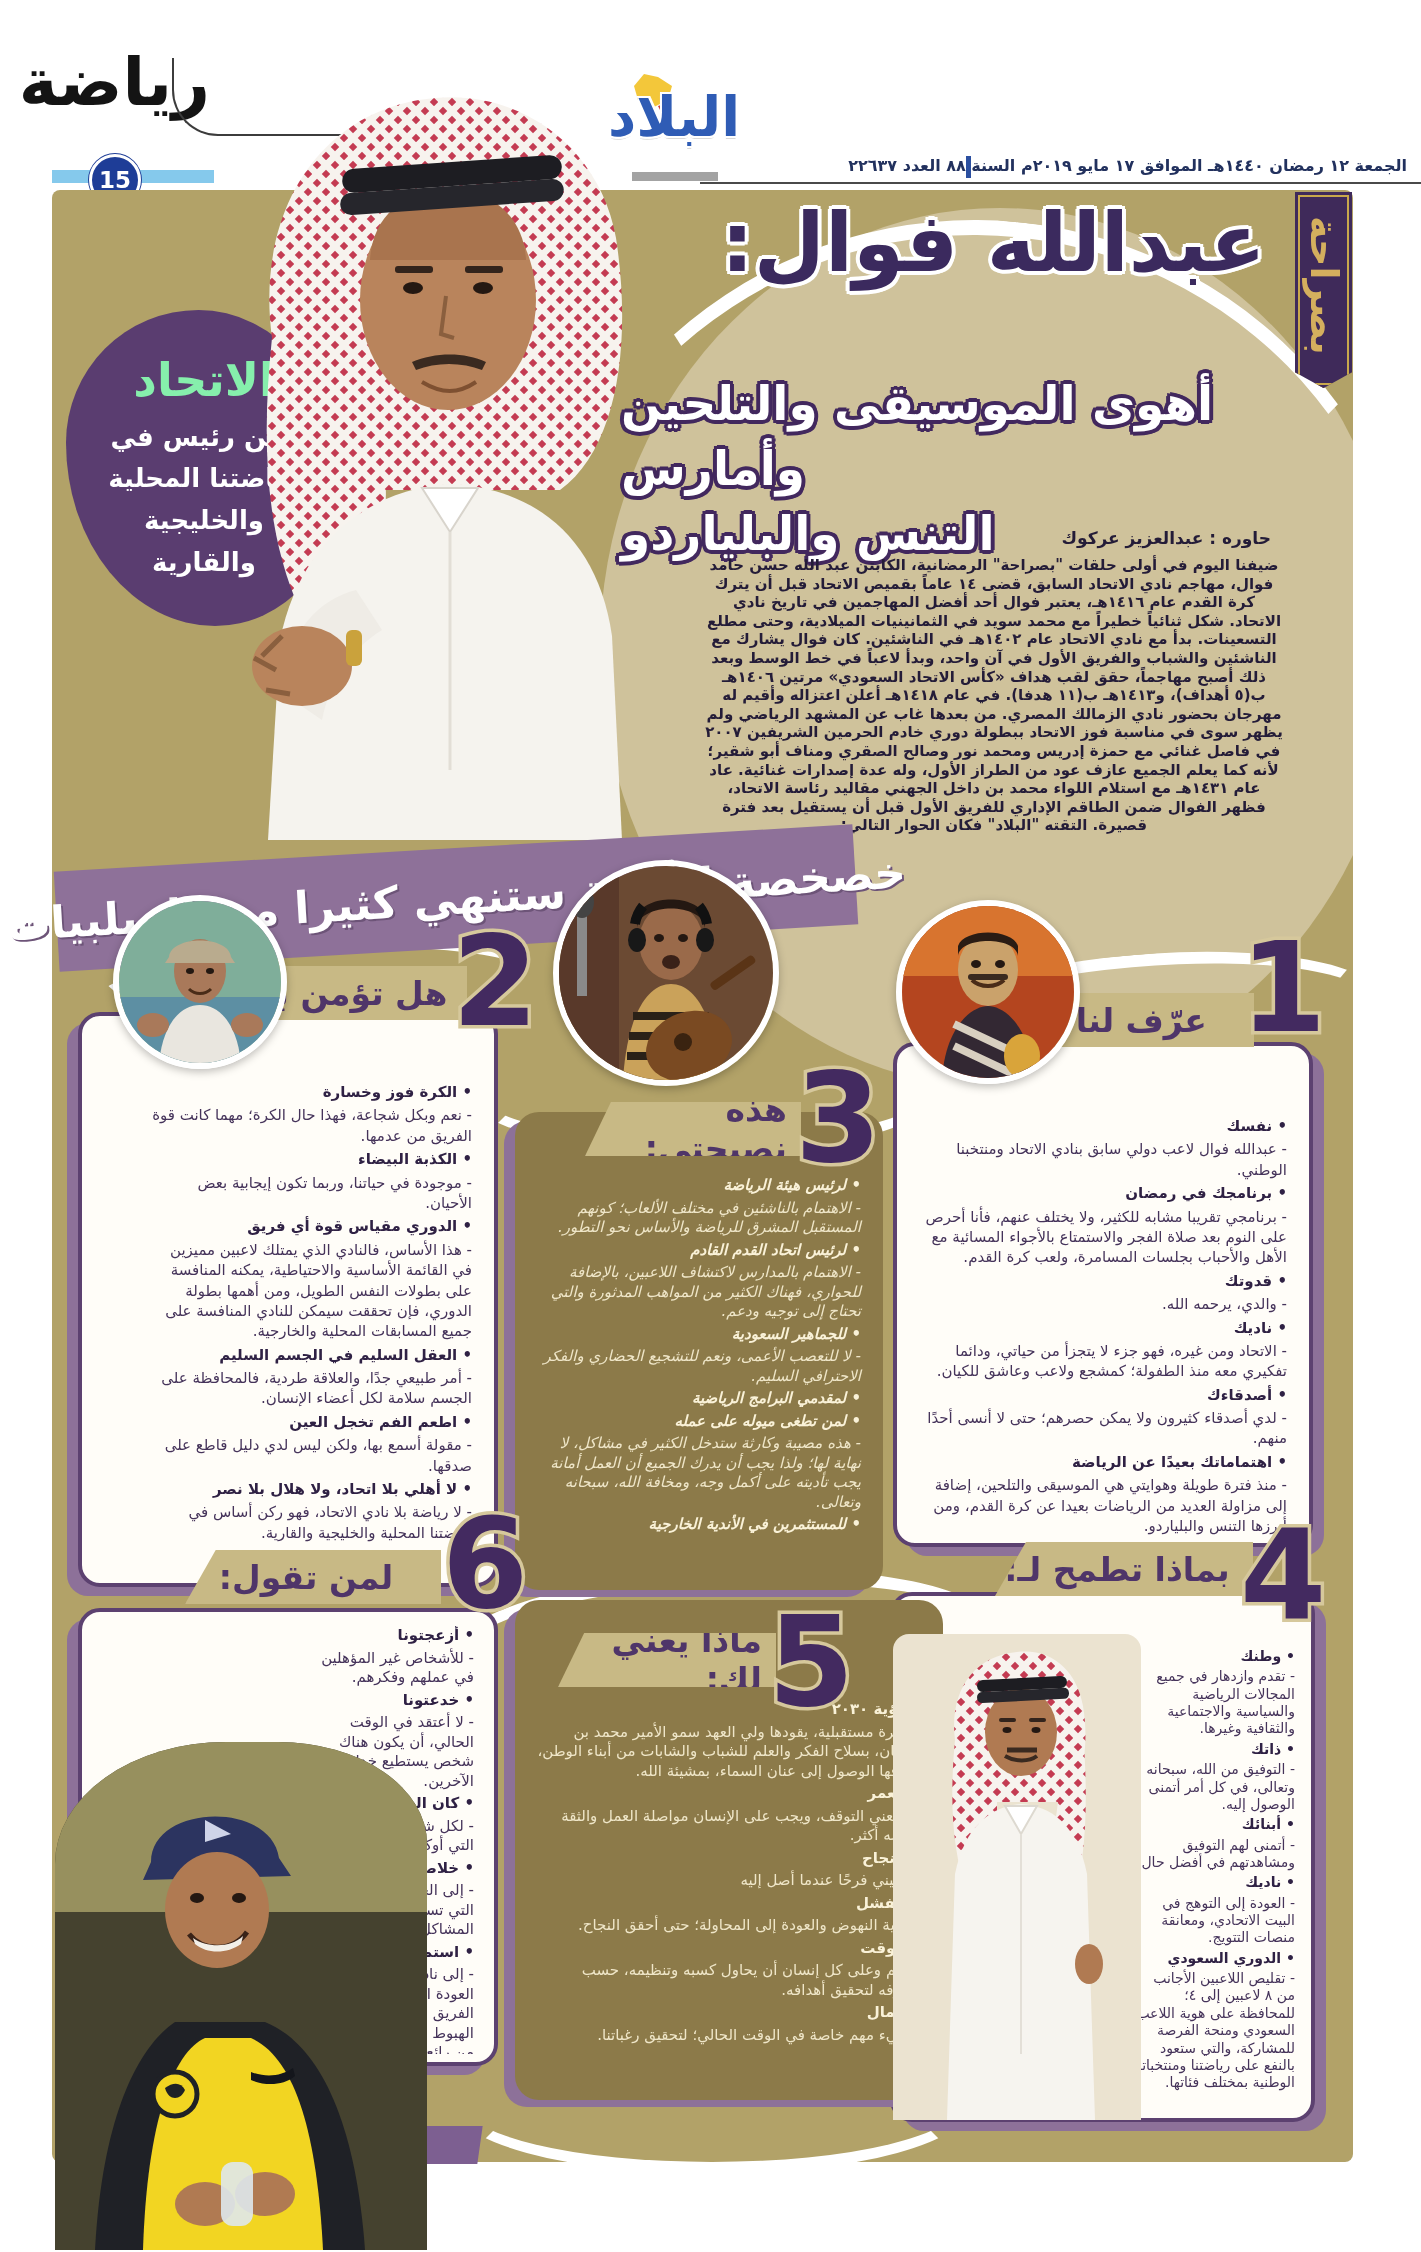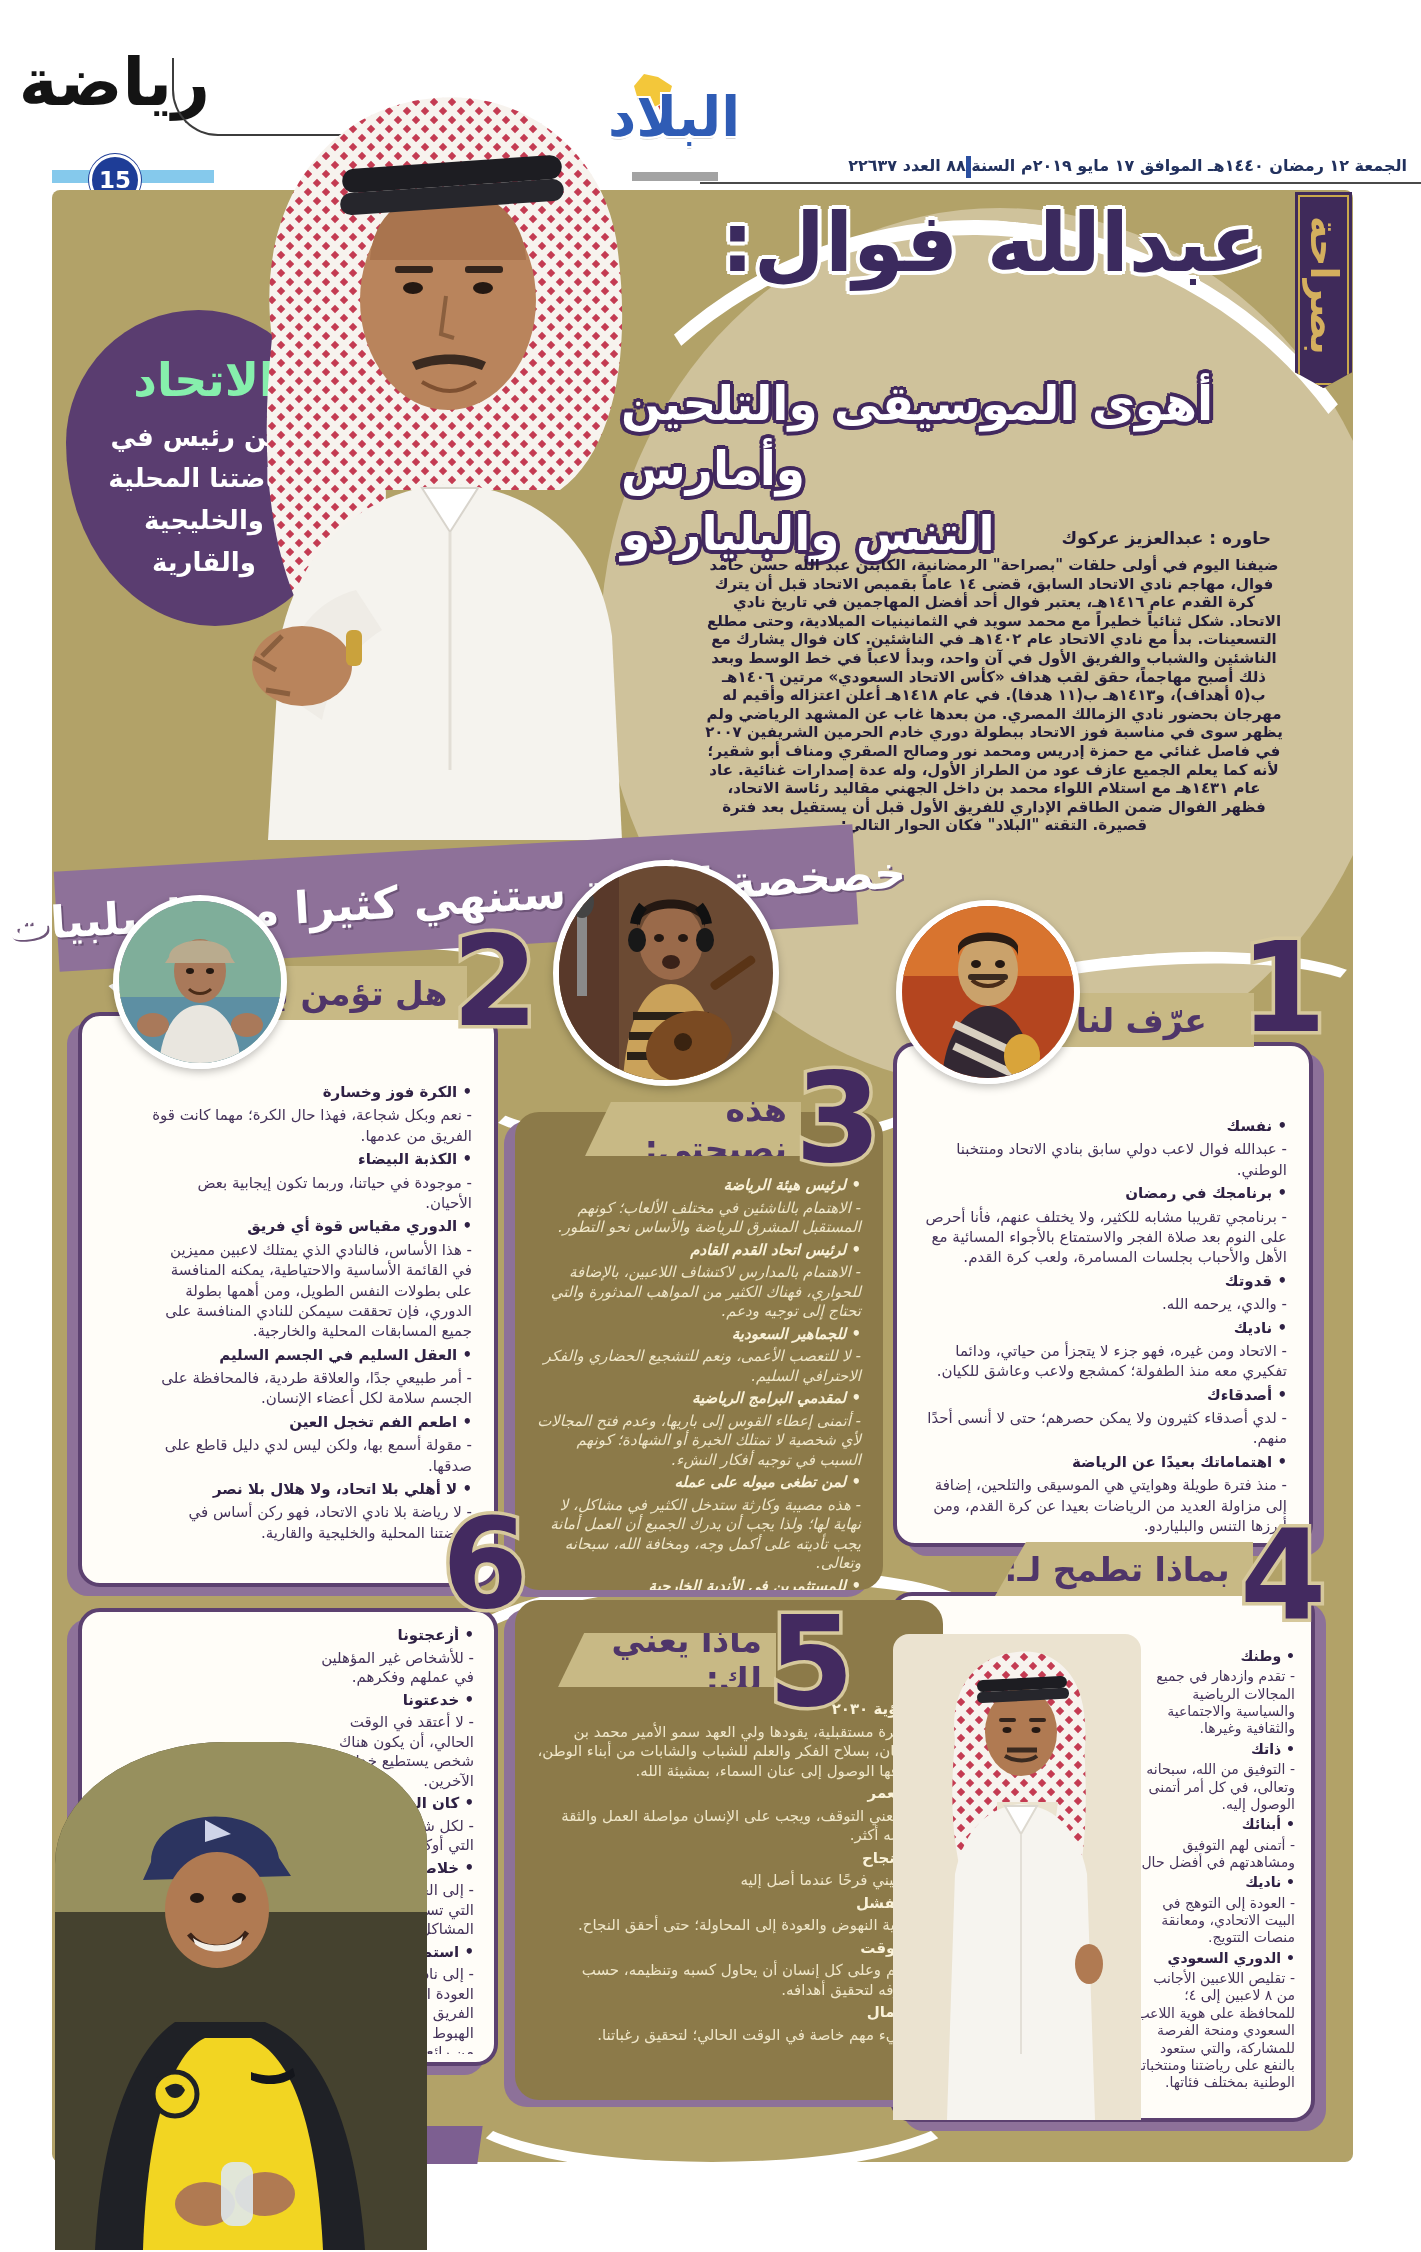--- a/index.html
+++ b/index.html
@@ -265,21 +265,20 @@
   </div>
   <div class="abs dkpanel dark" style="left:515px;top:1112px;width:368px;height:478px;font-style:italic;">
     <div class="qa qadark" style="padding:64px 22px 10px 22px;">
       <p class="q">لرئيس هيئة الرياضة</p>
       <p class="a">الاهتمام بالناشئين في مختلف الألعاب؛ كونهم المستقبل المشرق للرياضة والأساس نحو التطور.</p>
       <p class="q">لرئيس اتحاد القدم القادم</p>
       <p class="a">الاهتمام بالمدارس لاكتشاف اللاعبين، بالإضافة للحواري، فهناك الكثير من المواهب المدثورة والتي تحتاج إلى توجيه ودعم.</p>
       <p class="q">للجماهير السعودية</p>
       <p class="a">لا للتعصب الأعمى، ونعم للتشجيع الحضاري والفكر الاحترافي السليم.</p>
       <p class="q">لمقدمي البرامج الرياضية</p>
-      <p class="a">أتمنى إعطاء القوس إلى باريها، وعدم فتح المجالات لأي شخصية لا تمتلك الخبرة أو الشهادة؛ كونهم السبب في توجيه أفكار النشء.</p>
       <p class="q">لمن تطغى ميوله على عمله</p>
       <p class="a">هذه مصيبة وكارثة ستدخل الكثير في مشاكل، لا نهاية لها؛ ولذا يجب أن يدرك الجميع أن العمل أمانة يجب تأديته على أكمل وجه، ومخافة الله، سبحانه وتعالى.</p>
       <p class="q">للمستثمرين في الأندية الخارجية</p>
 
     </div>
   </div>
   <div class="abs circle-photo" style="left:553px;top:860px;width:214px;height:214px;">
     <svg width="214" height="214" viewBox="0 0 214 214">
       <rect width="214" height="214" fill="#6b4a33"></rect>
       <rect width="60" height="214" fill="#59392a"></rect>
@@ -357,20 +356,23 @@
       <p class="q">الفشل</p>
       <p class="a">بداية النهوض والعودة إلى المحاولة؛ حتى أحقق النجاح.</p>
       <p class="q">الوقت</p>
       <p class="a">مهم وعلى كل إنسان أن يحاول كسبه وتنظيمه، حسب ظروفه لتحقيق أهدافه.</p>
       <p class="q">المال</p>
       <p class="a">شيء مهم خاصة في الوقت الحالي؛ لتحقيق رغباتنا.</p>
     </div>
   </div>
 
   <div class="abs sec-num" style="left:442px;top:1502px;">6</div>
+  <div class="abs sec-ribbon" style="left:185px;top:1550px;width:256px;">
+    <span>لمن تقول:</span>
+  </div>
   <div class="abs card lshadow light" style="left:78px;top:1608px;width:420px;height:458px;">
     <div class="qa qa15" style="position:absolute;top:14px;right:20px;bottom:8px;left:12px;overflow:hidden;font-size:15px;line-height:1.3;">
       <div class="spacer6"></div>
       <p class="q">أزعجتونا</p>
       <p class="a">للأشخاص غير المؤهلين في عملهم وفكرهم.</p>
       <p class="q">خدعتونا</p>
       <p class="a">لا أعتقد في الوقت الحالي، أن يكون هناك شخص يستطيع خداع الآخرين.</p>
       <p class="q">كان العشم أكبر</p>
       <p class="a">لكل شخص لم يؤد الأمانة التي أوكلت له.</p>
       <p class="q">خلاص كفاية</p>

